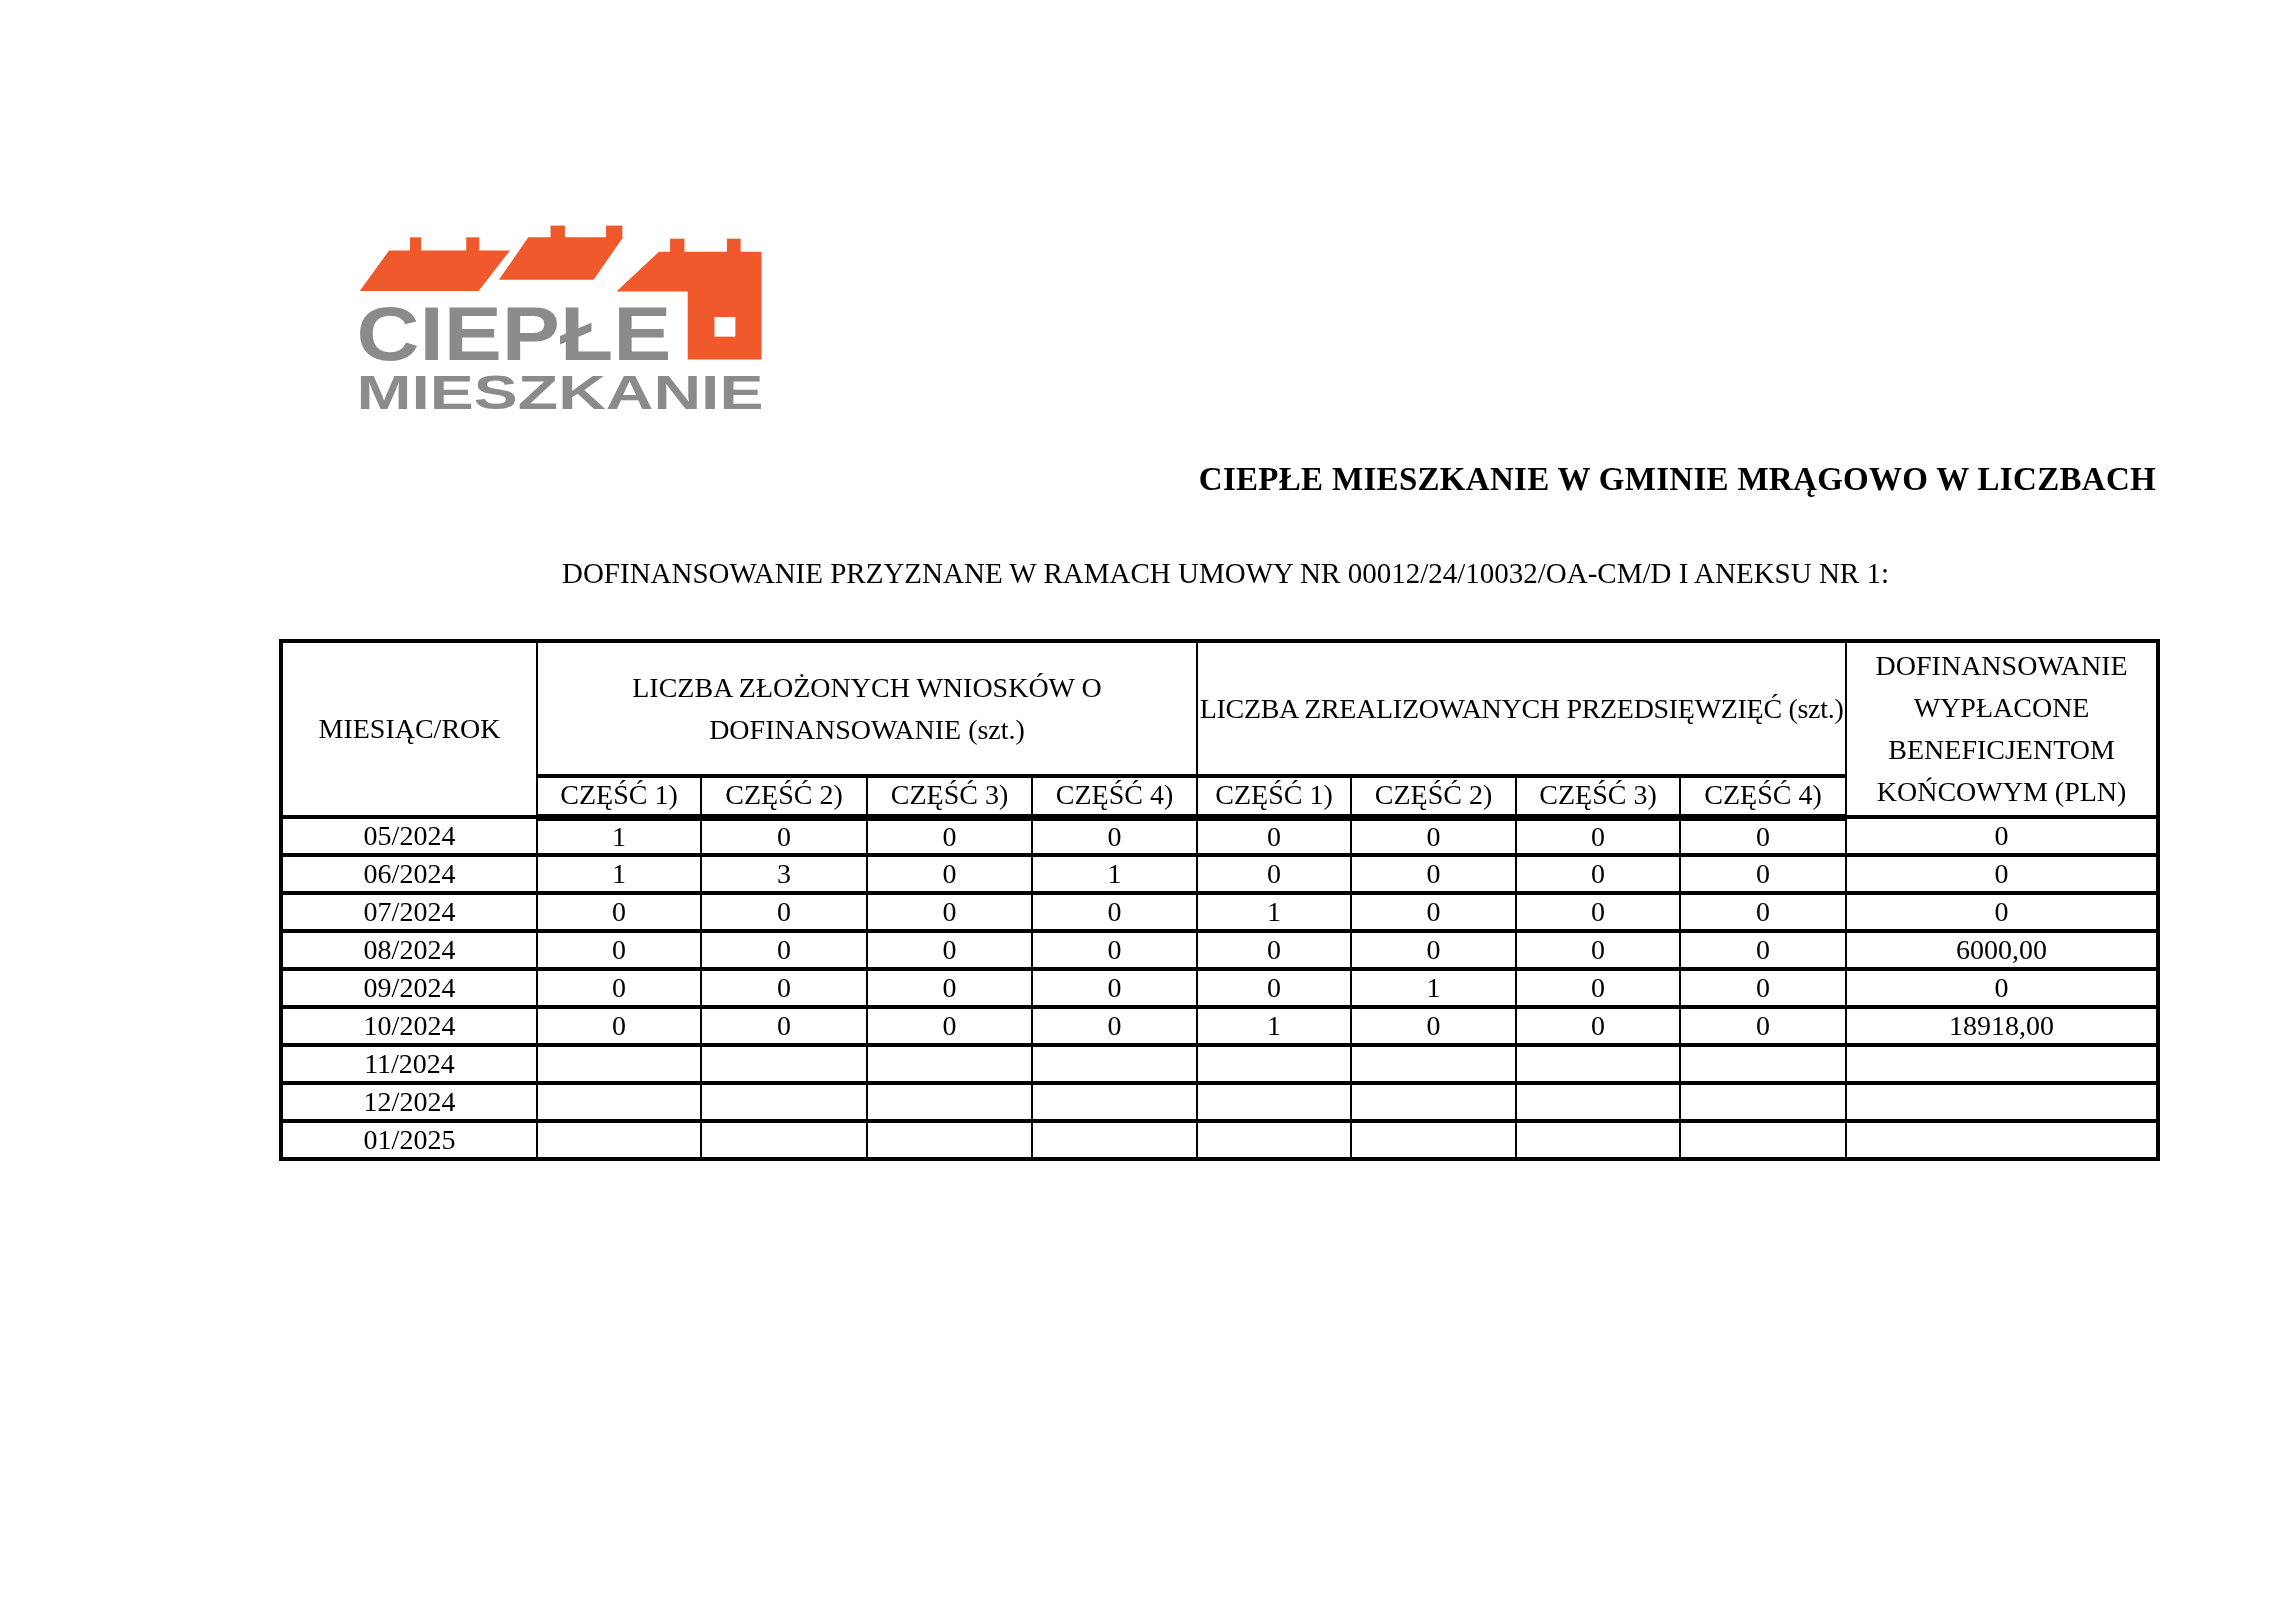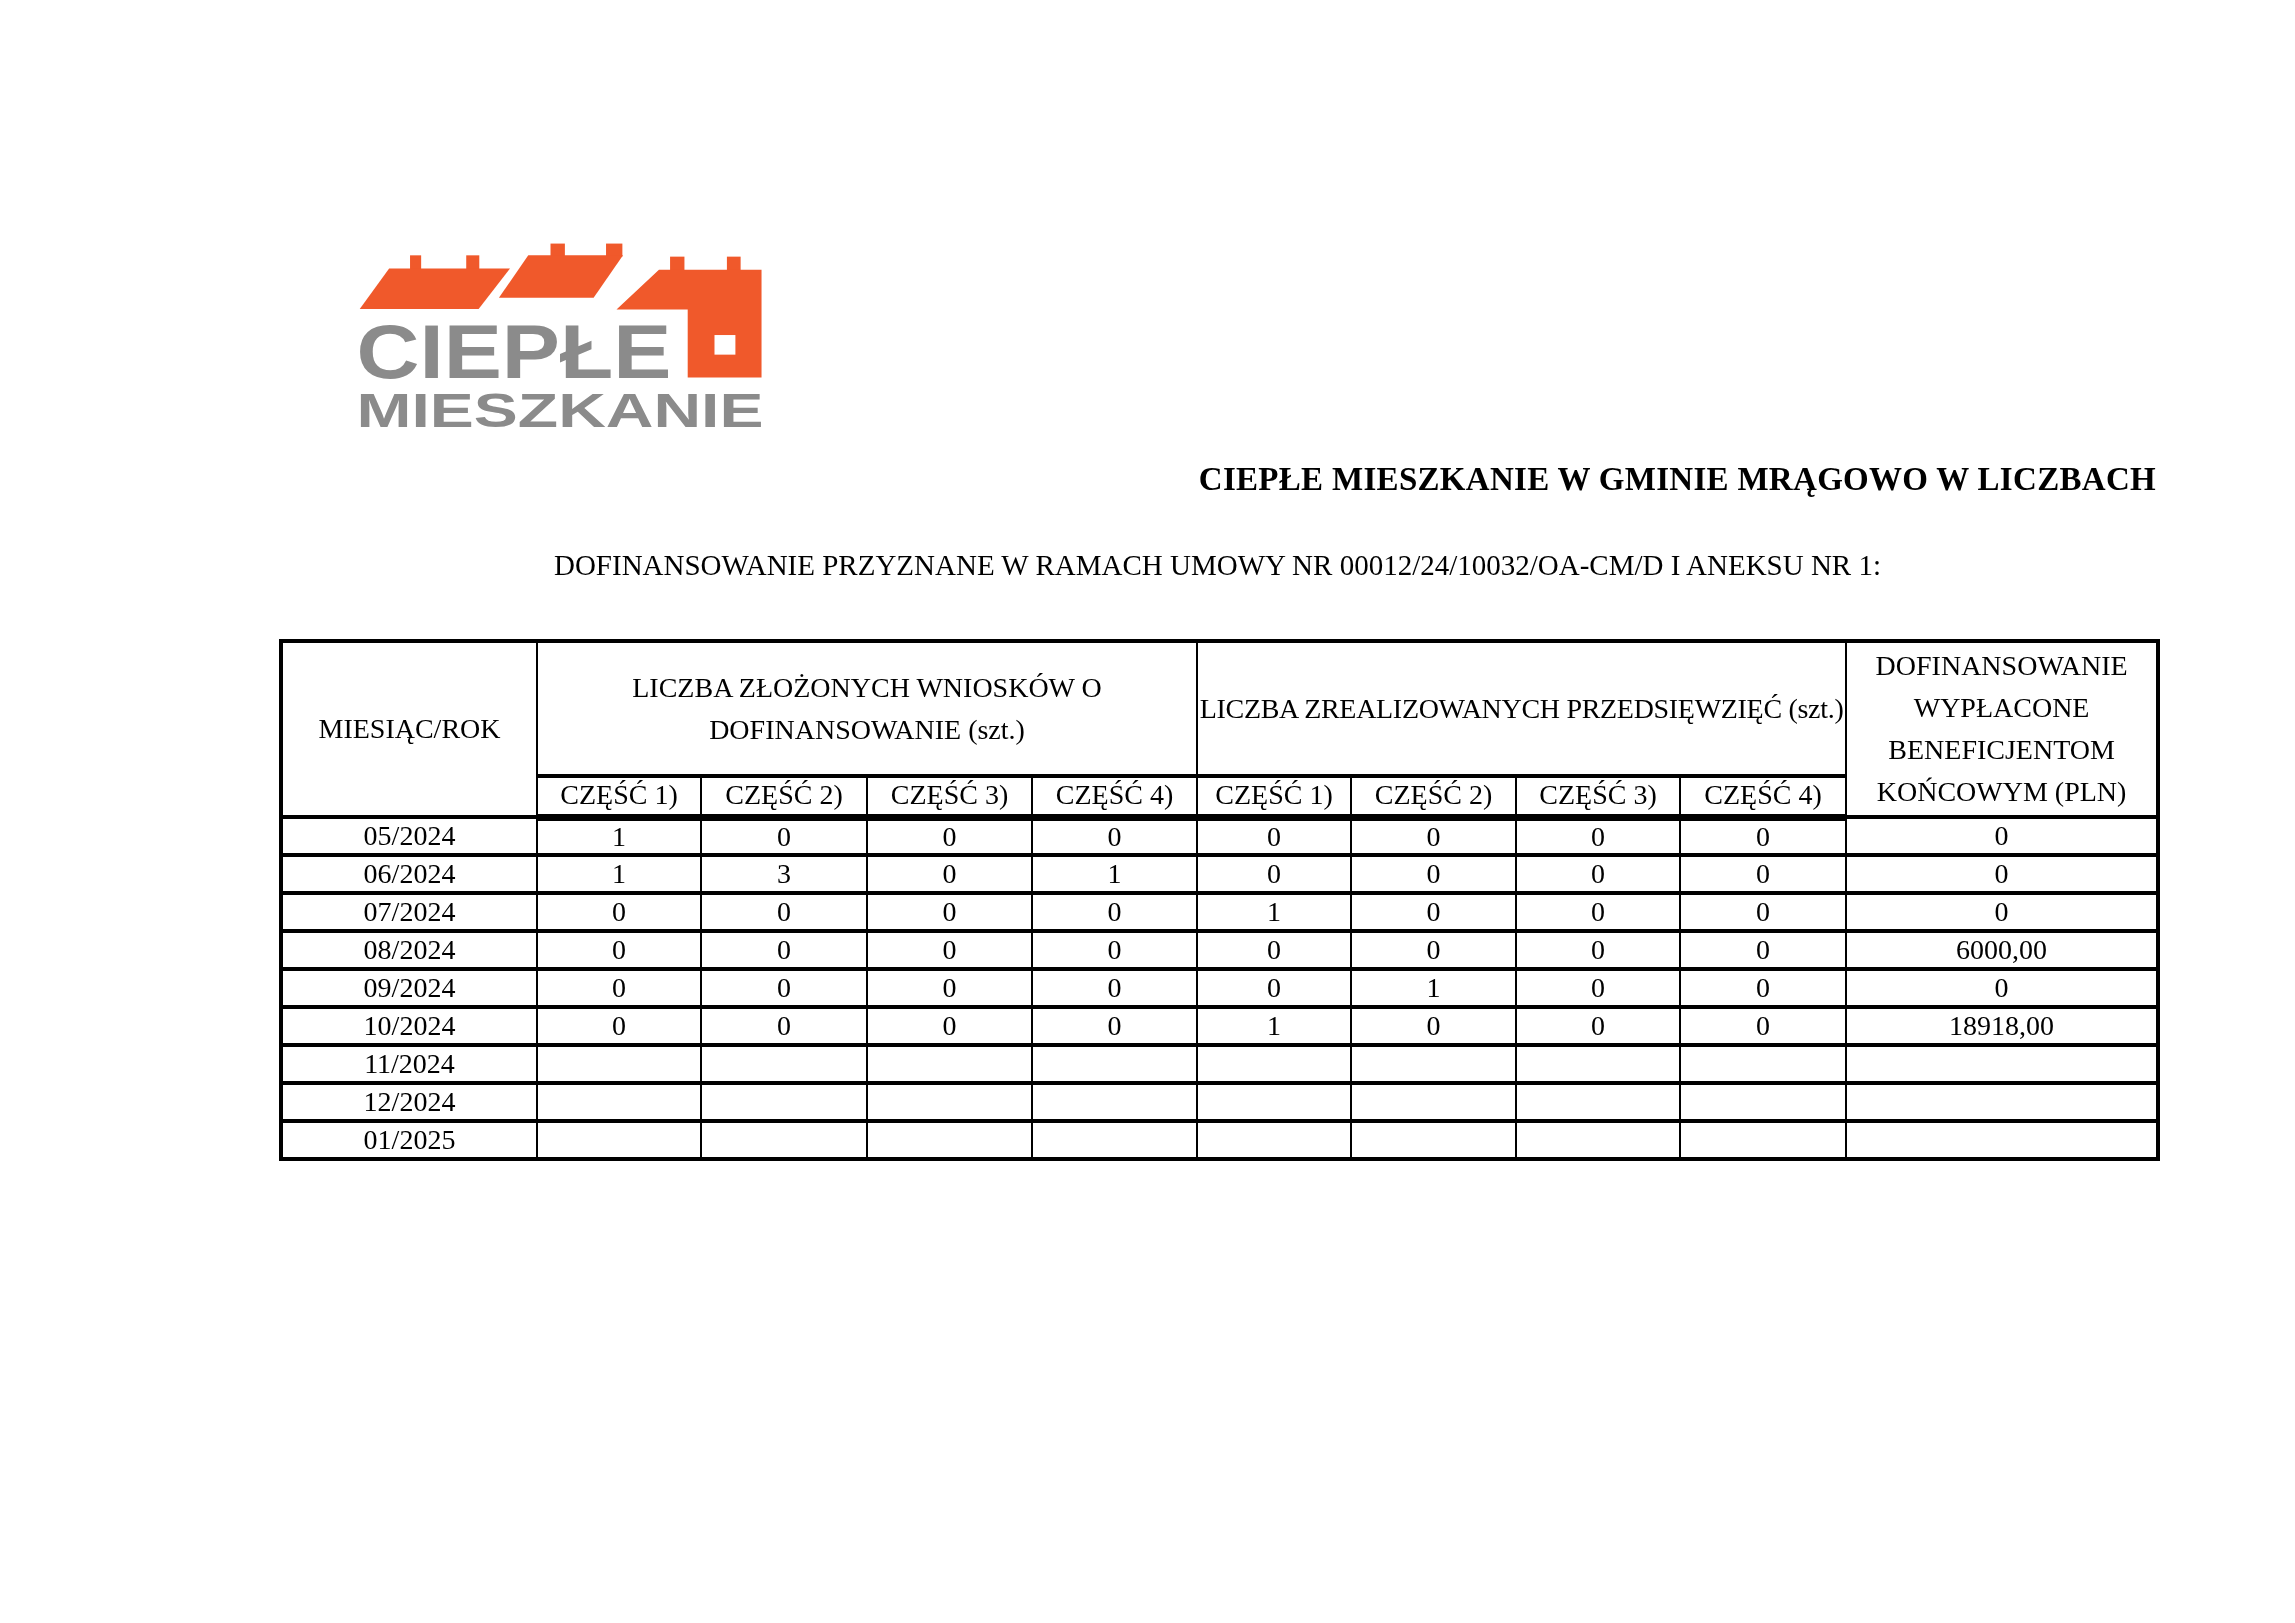--- a/index.html
+++ b/index.html
@@ -7,42 +7,42 @@
     width: 2295px; height: 1623px;
     background: #ffffff;
     position: relative;
     font-family: "Liberation Serif", serif;
     color: #000;
   }
 
   
   .logo {
     position: absolute;
-    left: 343px; top: 239px;
+    left: 343px; top: 221px;
     width: 432px; height: 196px;
   }
   .logo svg { display: block; width: 100%; height: 100%; }
 
   
   .doc-title {
     position: absolute;
     left: 279px; top: 460px;
     width: 1877px;
     margin: 0;
     text-align: right;
     font-size: 33px;
     font-weight: bold;
     line-height: 1.2;
     letter-spacing: 0.3px;
   }
   .doc-subtitle {
     position: absolute;
     left: 279px; top: 545px;
     width: 1877px;
-    margin: 0;
+    margin: 8px;
     text-align: center;
     font-size: 29px;
     font-weight: normal;
     line-height: 1.38;
   }
 
   
   table.stats {
     position: absolute;
     left: 279px; top: 639px;

